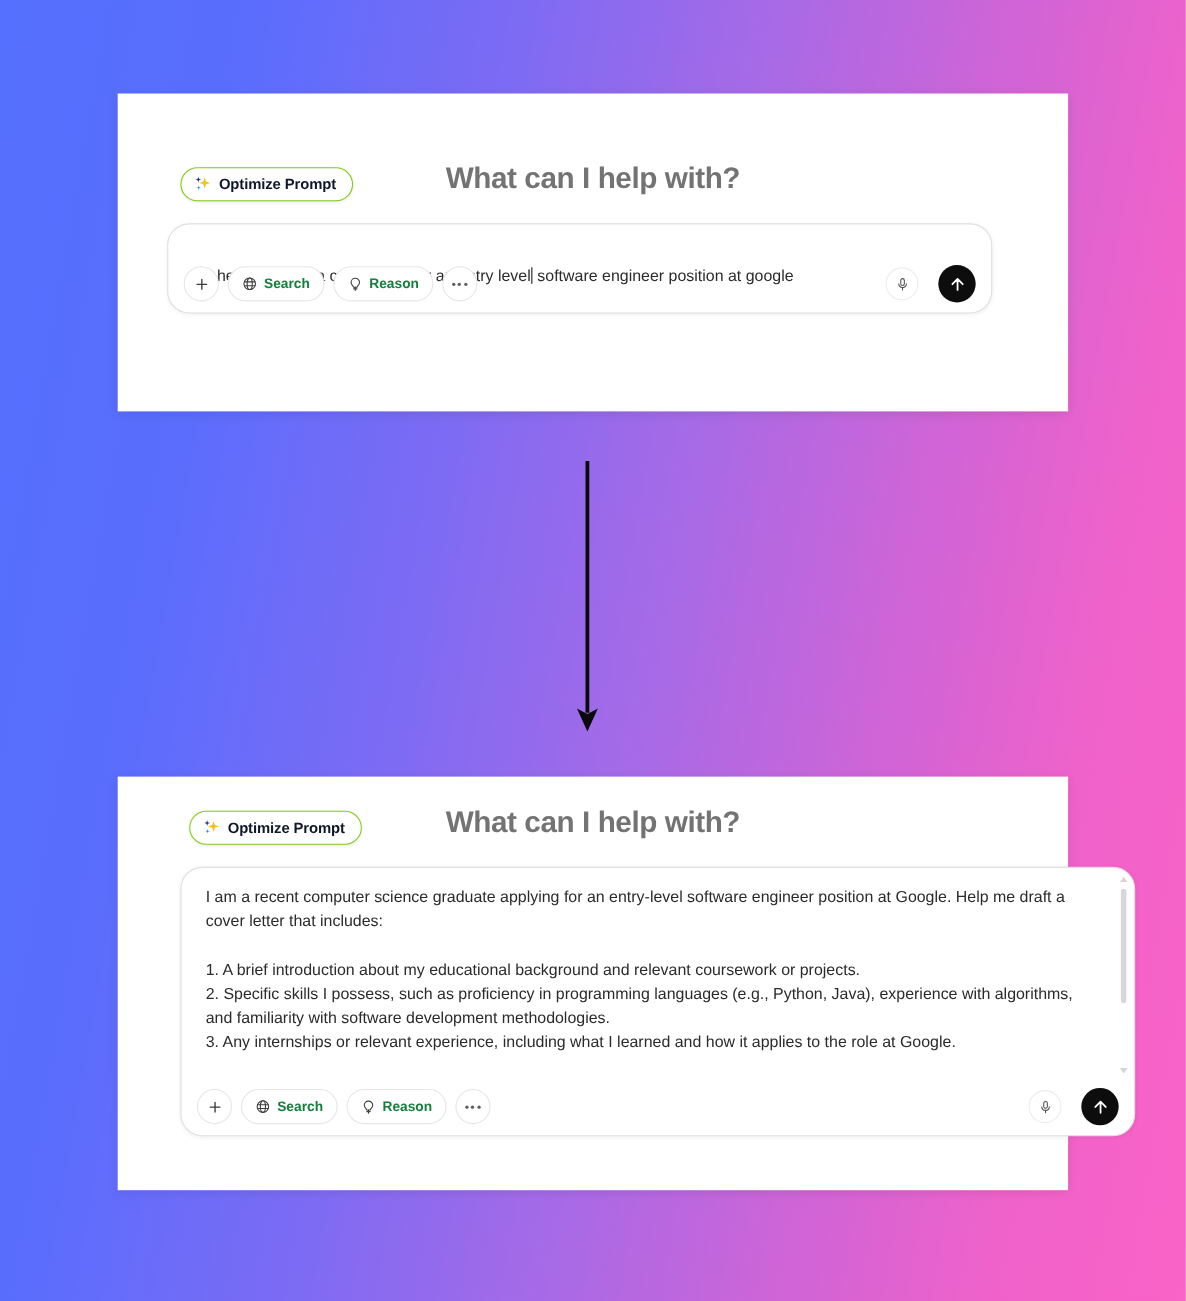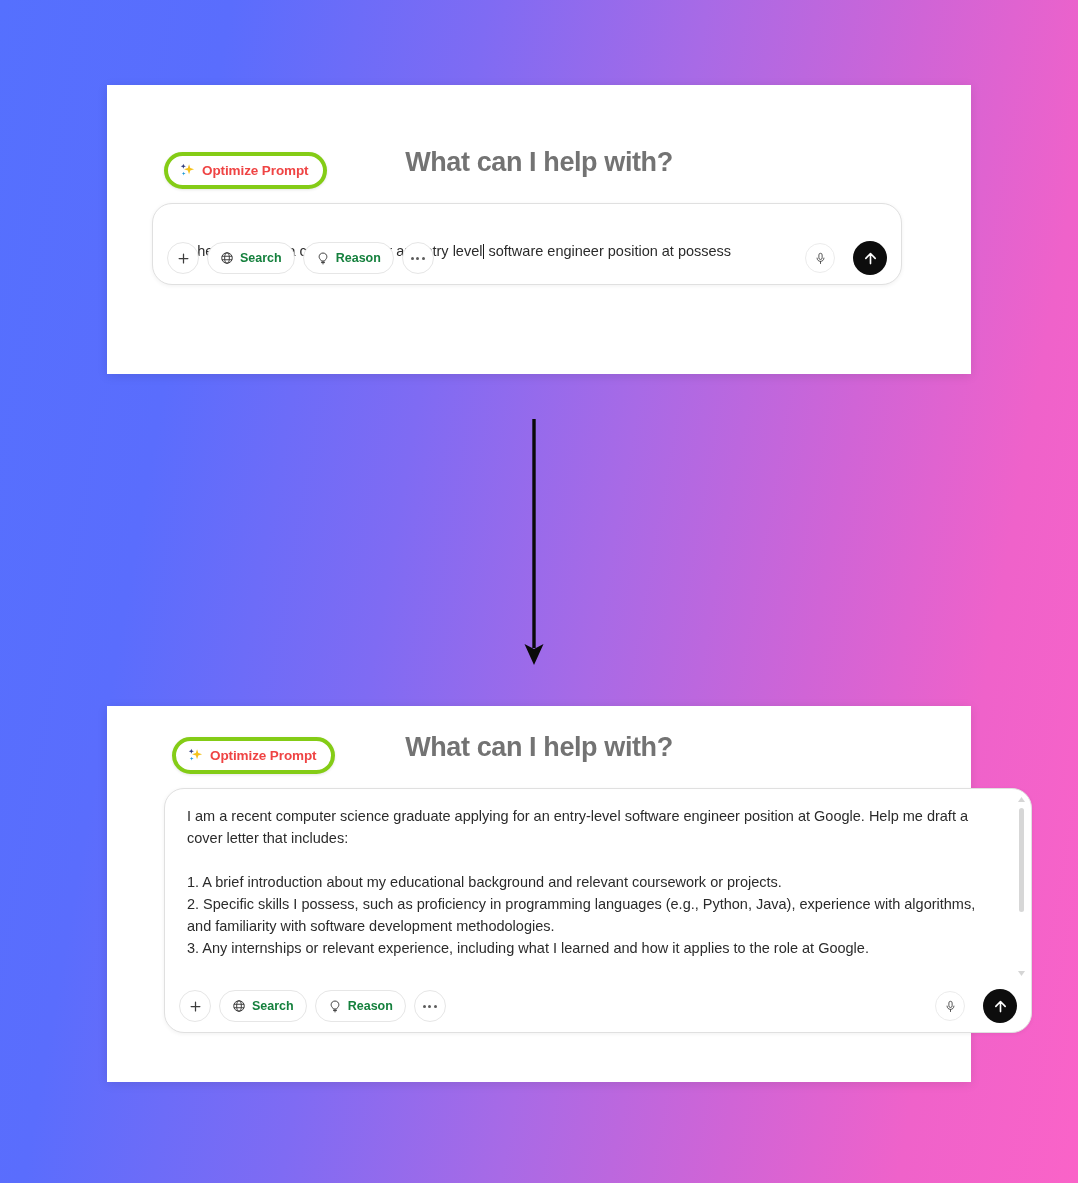--- a/index.html
+++ b/index.html
@@ -50,27 +50,27 @@
     position: relative;
     height: 52px;
   }
 
   .optimize-pill {
     position: absolute;
     display: inline-flex;
     align-items: center;
     gap: 6px;
     background: #ffffff;
-    border: 4px solid #84cc16;
+    border: 1px solid #84cc16;
     border-radius: 999px;
     padding: 6px 14px 6px 11px;
     box-shadow: 0 1px 3px rgba(0,0,0,0.10);
     font-size: 13.5px;
     font-weight: bold;
-    color: #ef4444;
+    color: #0f172a;
     white-space: nowrap;
     cursor: pointer;
   }
   .optimize-pill .label { letter-spacing: -0.1px; }
 
   .sparkle-icon {
     width: 17px;
     height: 17px;
     flex: 0 0 auto;
     display: block;
@@ -226,21 +226,21 @@
       </svg>
       <span class="label">Optimize Prompt</span>
     </button>
 
     <h1 class="card-title" style="top:0;">What can I help with?</h1>
   </div>
 
   <div class="composer" style="left:45px; top:118px; width:750px; height:82px;">
 
     <div class="composer-text" style="position:absolute; left:20px; right:20px; top:16px;">
-      <span>help me write a cover letter for an entry level</span><span class="caret"></span><span> software engineer position at possess</span>
+      <span>help me write a cover letter for an entry level</span><span class="caret"></span><span> software engineer position at google</span>
     </div>
 
     <div class="composer-toolbar">
       <div class="tool-group">
 
         <button class="tool-btn icon-only">
           <svg width="15" height="15" viewBox="0 0 24 24">
             <path d="M12 5 V19 M5 12 H19" stroke="#3d3d3d" stroke-width="2" stroke-linecap="round"></path>
           </svg>
         </button>

